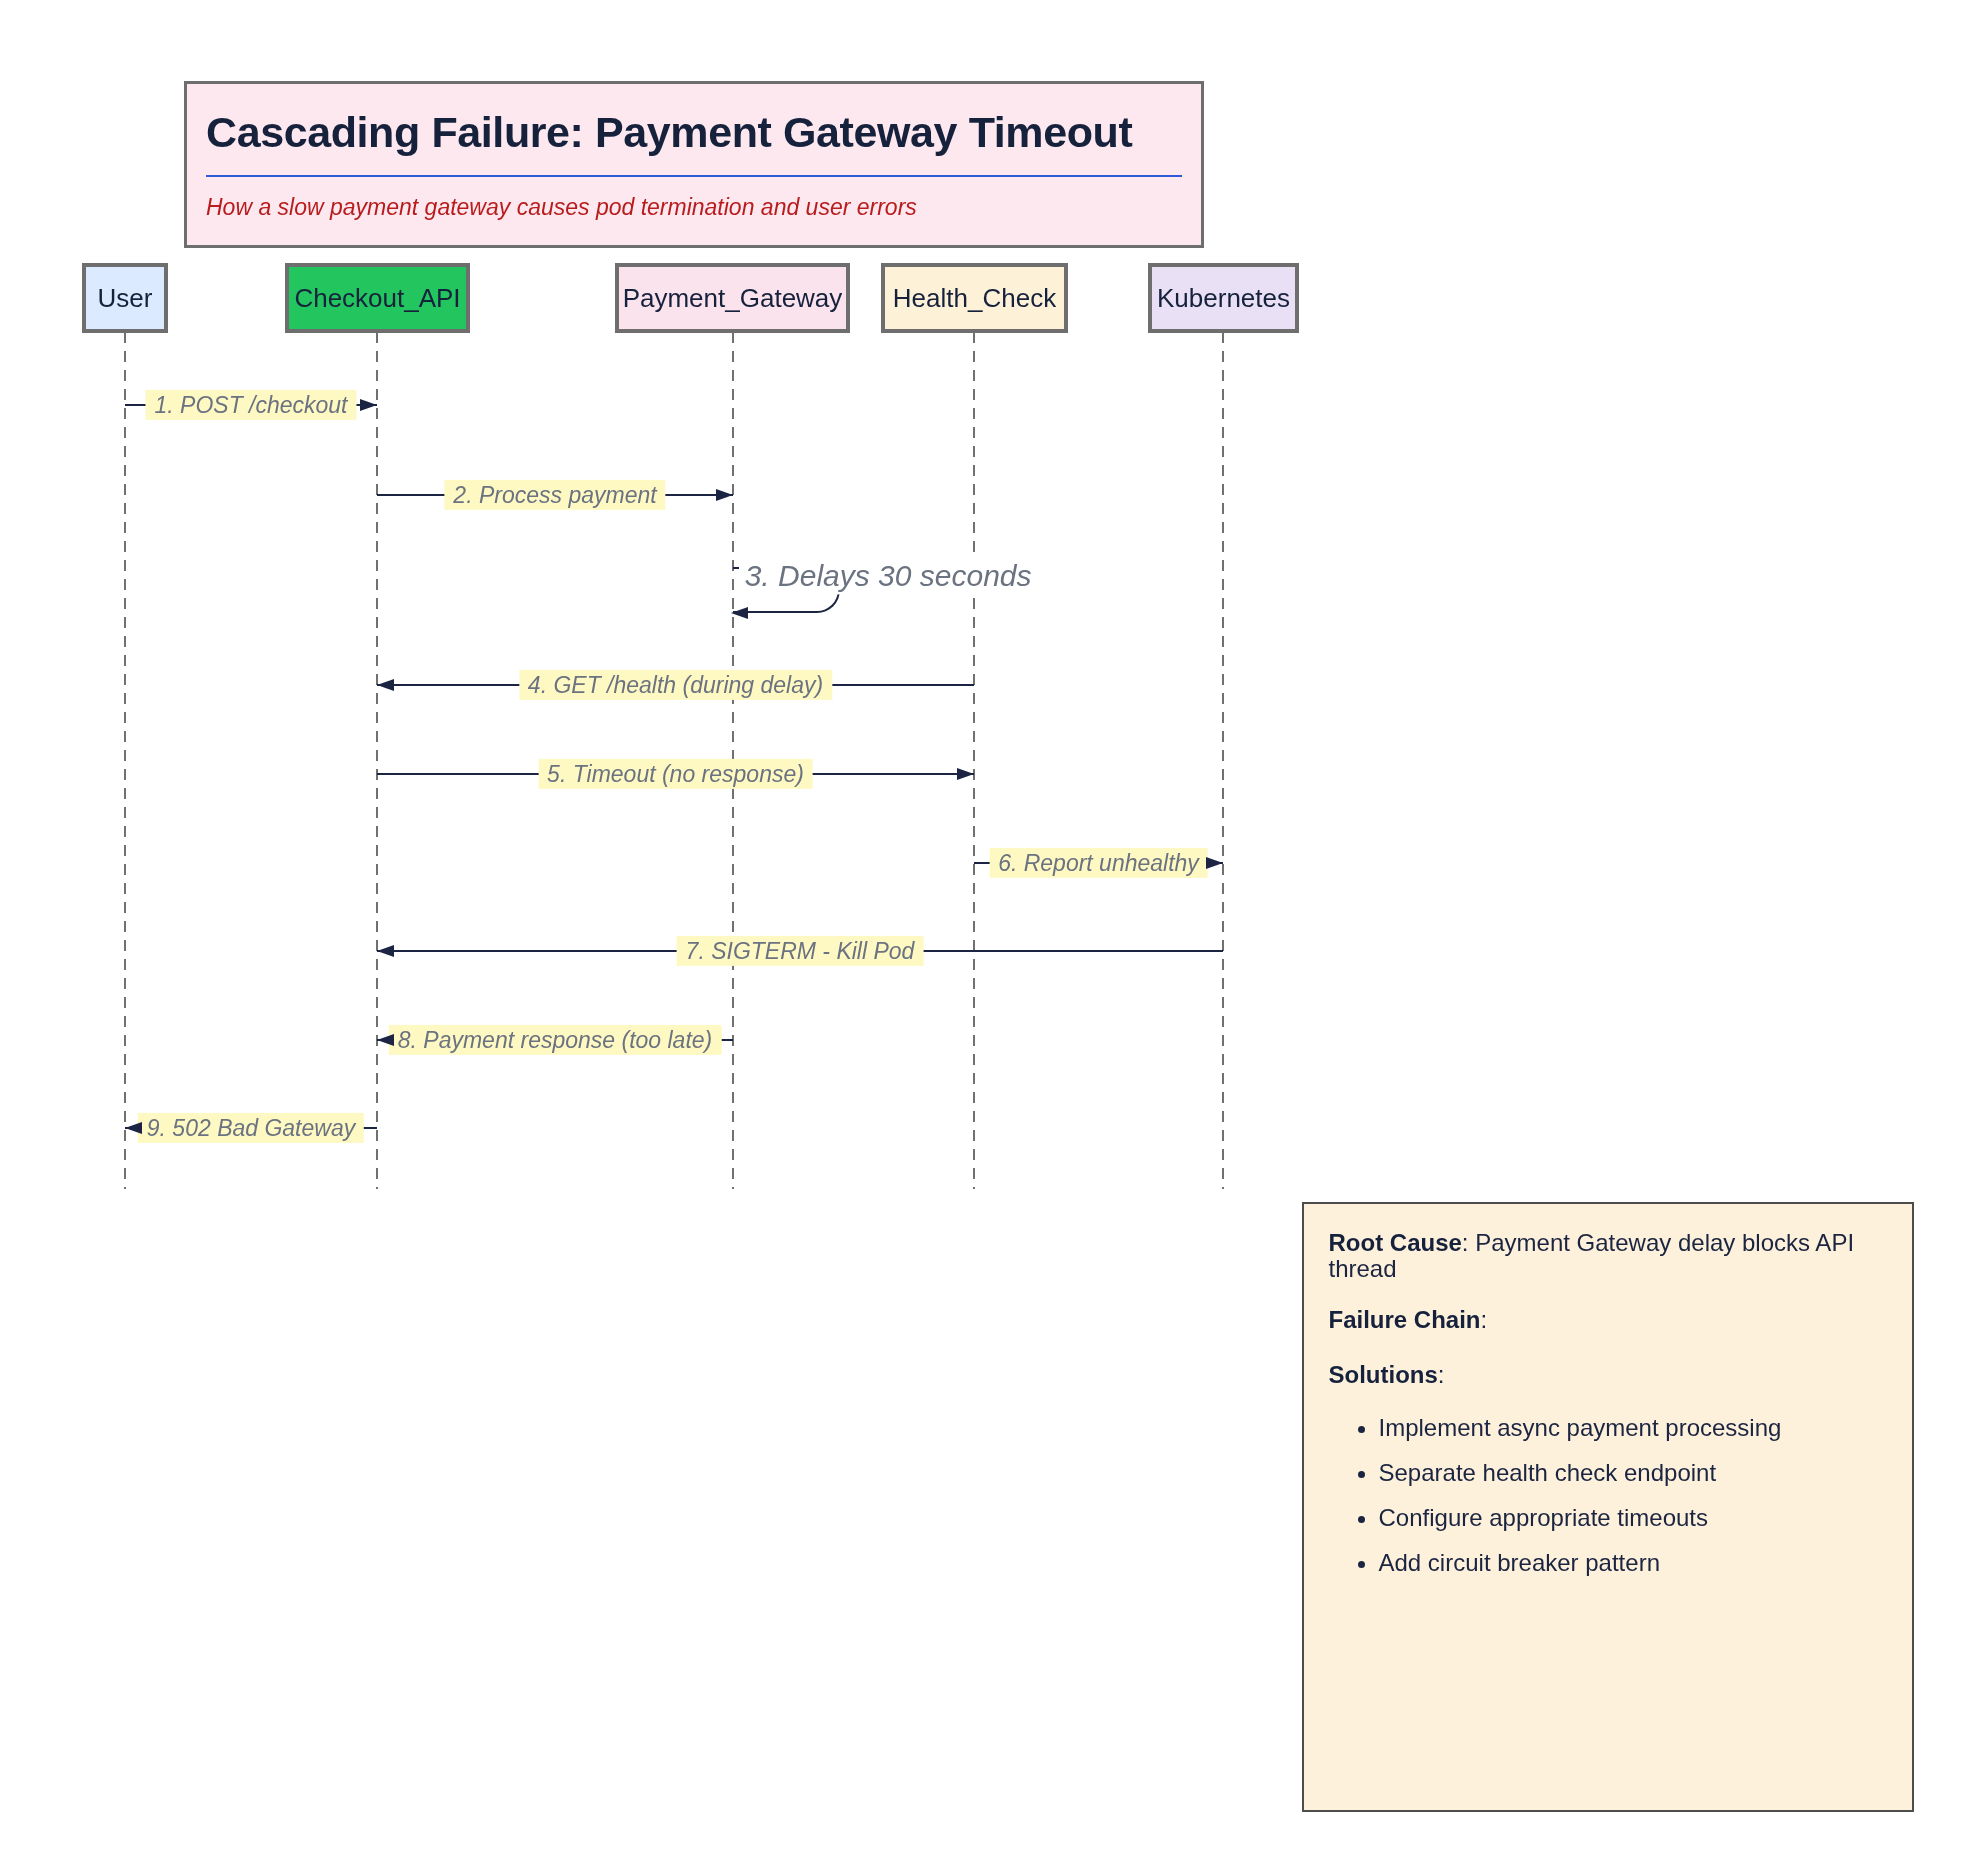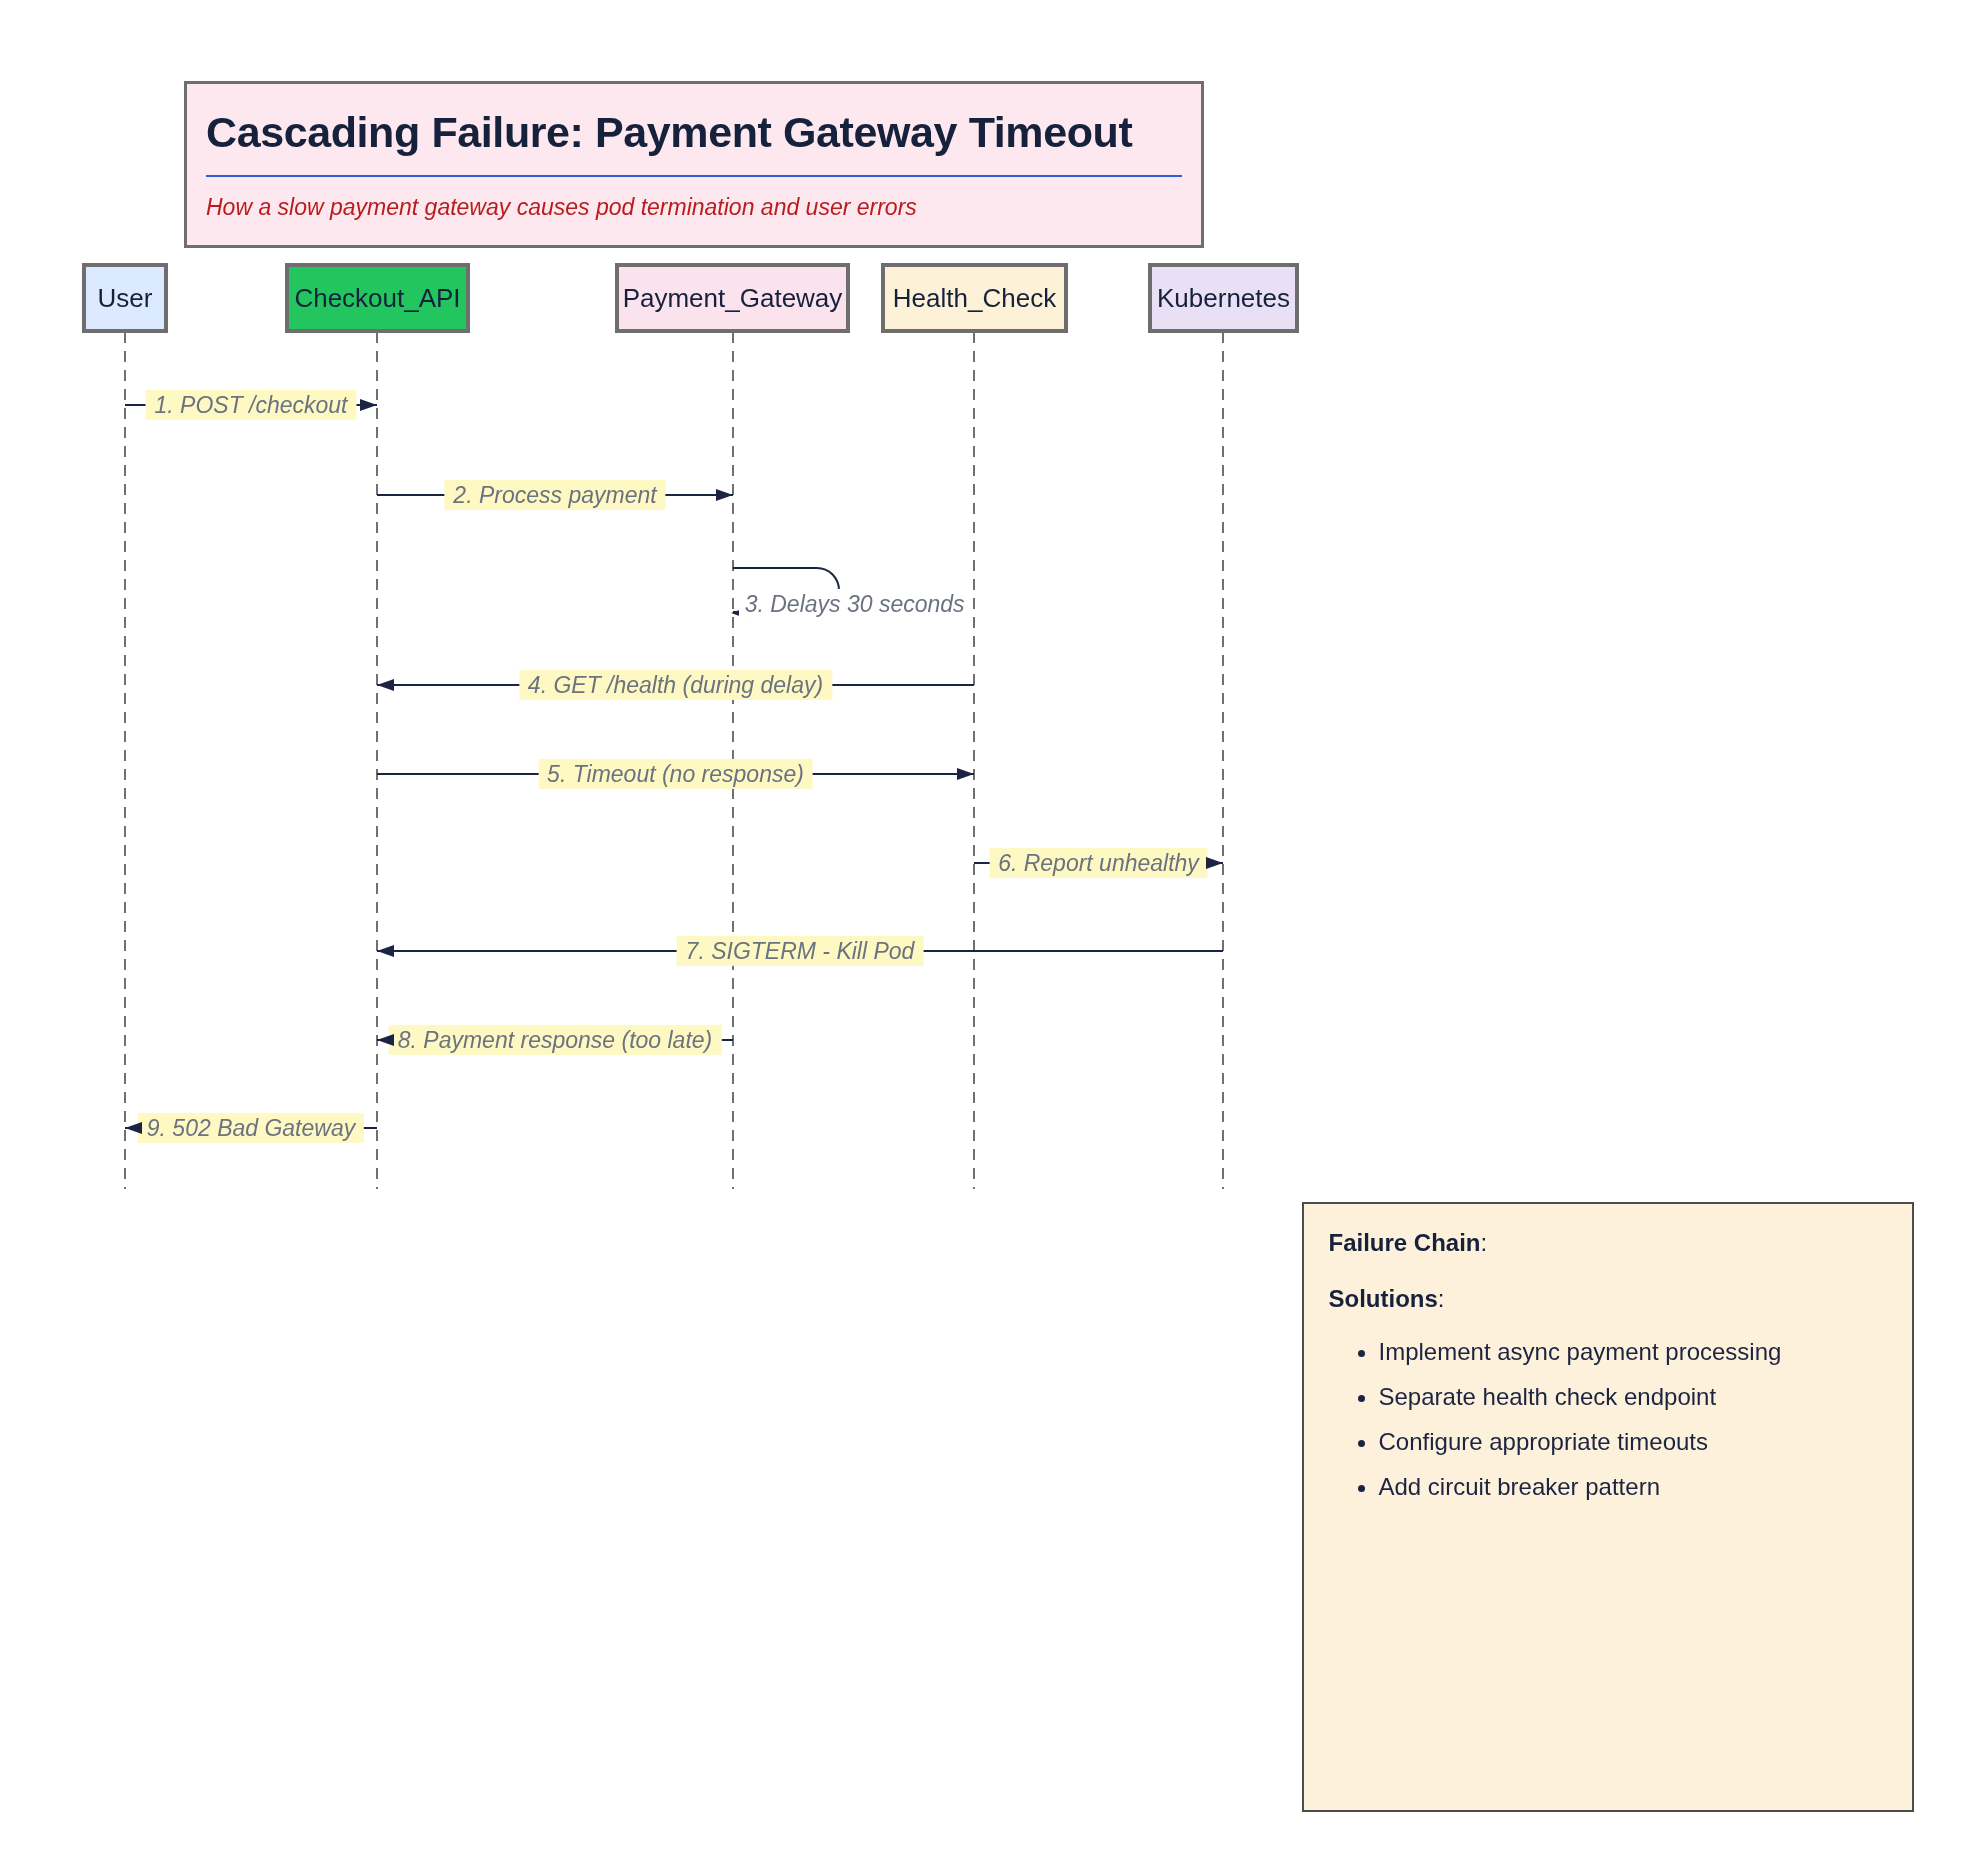--- a/index.html
+++ b/index.html
@@ -42,23 +42,23 @@
   .arrowhead.right{right:0;border-top:6.1px solid transparent;border-bottom:6.1px solid transparent;border-left:17px solid #1b2442;}
   .arrowhead.left {left:0; border-top:6.1px solid transparent;border-bottom:6.1px solid transparent;border-right:17px solid #1b2442;}
   
   .self-loop{
     position:absolute;left:733px;top:567px;width:107px;height:46px;box-sizing:border-box;
     border:2.5px solid #1b2442;border-left:none;border-radius:0 23px 23px 0;
   }
   .self-loop .arrowhead{left:-1.6px;bottom:-7.8px;top:auto;transform:none;
     border-top:6.1px solid transparent;border-bottom:6.1px solid transparent;border-right:17px solid #1b2442;}
   .loop-label{
-    position:absolute;left:739px;top:604px;transform:translateY(-50%);
+    position:absolute;left:739px;top:576px;transform:translateY(-50%);
     background:#ffffff;padding:1.6px 5.7px;white-space:nowrap;
-    font-size:23px;font-style:italic;color:#6b7280;
+    font-size:30px;font-style:italic;color:#6b7280;
   }
   
   .note-box{
     position:absolute;left:1302px;top:1202px;width:612px;height:610px;box-sizing:border-box;
     background:#fdf1dc;border:2.5px solid #4d4d4d;padding:26px 24.5px;
     font-size:24px;line-height:26px;color:#1b2440;
   }
   .note-box p{margin:0;}
   .note-box .p-rootcause{margin-bottom:24.5px;}
   .note-box .p-failchain{margin-bottom:29.5px;}
@@ -141,20 +141,23 @@
     <span class="msg-label">8. Payment response (too late)</span>
     <span class="arrowhead left"></span>
   </div>
 
   <div class="message" style="left:125px;top:1127px;width:252px;">
     <span class="msg-label">9. 502 Bad Gateway</span>
     <span class="arrowhead left"></span>
   </div>
 
   <aside class="note-box">
+    <p class="p-rootcause">
+      <strong>Root Cause</strong><span>: Payment Gateway delay blocks API thread</span>
+    </p>
     <p class="p-failchain">
       <strong>Failure Chain</strong><span>:</span>
     </p>
     <p class="p-solutions">
       <strong>Solutions</strong><span>:</span>
     </p>
     <ul>
       <li>Implement async payment processing</li>
       <li>Separate health check endpoint</li>
       <li>Configure appropriate timeouts</li>

